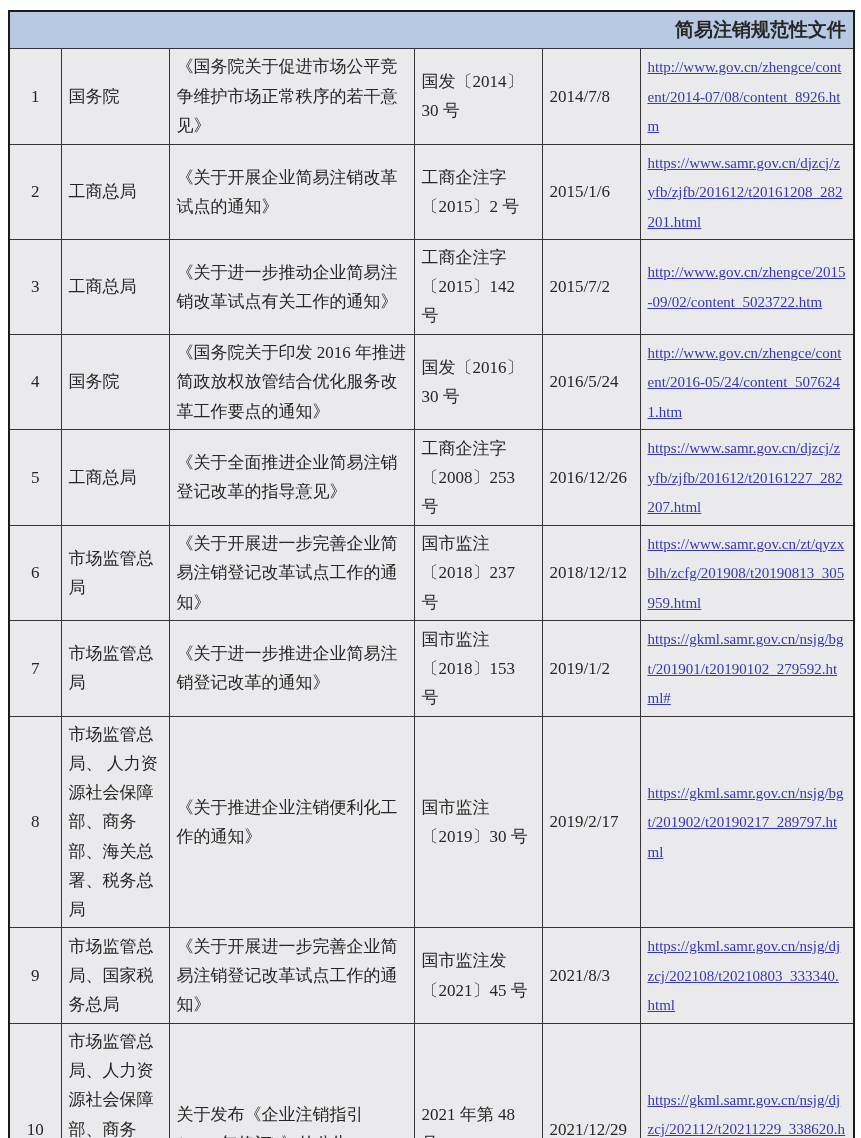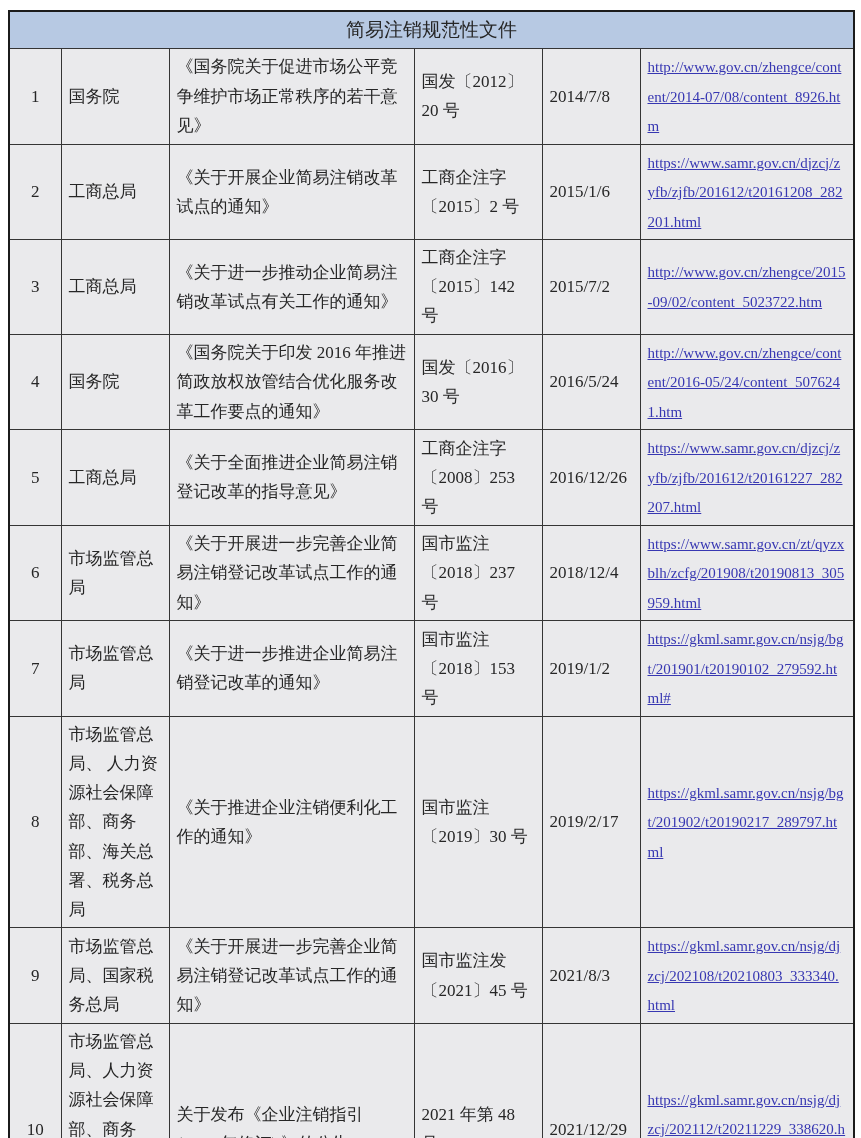--- a/index.html
+++ b/index.html
@@ -28,23 +28,23 @@
     padding: 3px 7px;
     color: #262626;
     font-size: 17px;
     line-height: 1.72;
     vertical-align: middle;
     word-break: break-word;
     overflow: hidden;
   }
   thead th {
     background: #b7c9e3;
-    font-weight: normal;
+    font-weight: bold;
     color: #14141e;
-    text-align: center;
+    text-align: right;
   }
   tr.title-row th { font-size: 19px; height: 30px; line-height: 1.2; }
   tr.head-row th  { font-size: 18px; height: 34px; line-height: 1.2; }
   td.cell-no   { text-align: center; }
   td.cell-date { font-size: 16px; letter-spacing: 0px; padding-left: 5px; padding-right: 3px; margin-left: 42px; }
   td.cell-docno { padding-right: 4px; }
   td.cell-link { padding: 3px 5px; }
   td.cell-link a {
     color: #3737b2;
     text-decoration: underline;
@@ -82,21 +82,21 @@
       <tr class="title-row">
         <th colspan="6">简易注销规范性文件</th>
       </tr>
     </thead>
     <tbody>
 
     <tr>
         <td class="cell-no">1</td>
         <td class="cell-dept">国务院</td>
         <td class="cell-title">《国务院关于促进市场公平竞争维护市场正常秩序的若干意见》</td>
-        <td class="cell-docno">国发〔2012〕20 号</td>
+        <td class="cell-docno">国发〔2014〕30 号</td>
         <td class="cell-date">2014/7/8</td>
         <td class="cell-link">
           <a href="#">http://www.gov.cn/zhengce/content/2014-07/08/content_8926.htm</a>
         </td>
       </tr>
         <tr>
         <td class="cell-no">2</td>
         <td class="cell-dept">工商总局</td>
         <td class="cell-title">《关于开展企业简易注销改革试点的通知》</td>
         <td class="cell-docno">工商企注字〔2015〕2 号</td>
@@ -133,21 +133,21 @@
         <td class="cell-date">2016/12/26</td>
         <td class="cell-link">
           <a href="#">https://www.samr.gov.cn/djzcj/zyfb/zjfb/201612/t20161227_282207.html</a>
         </td>
       </tr>
         <tr>
         <td class="cell-no">6</td>
         <td class="cell-dept">市场监管总局</td>
         <td class="cell-title">《关于开展进一步完善企业简易注销登记改革试点工作的通知》</td>
         <td class="cell-docno">国市监注〔2018〕237 号</td>
-        <td class="cell-date">2018/12/4</td>
+        <td class="cell-date">2018/12/12</td>
         <td class="cell-link">
           <a href="#">https://www.samr.gov.cn/zt/qyzxblh/zcfg/201908/t20190813_305959.html</a>
         </td>
       </tr>
         <tr>
         <td class="cell-no">7</td>
         <td class="cell-dept">市场监管总局</td>
         <td class="cell-title">《关于进一步推进企业简易注销登记改革的通知》</td>
         <td class="cell-docno">国市监注〔2018〕153 号</td>
         <td class="cell-date">2019/1/2</td>

